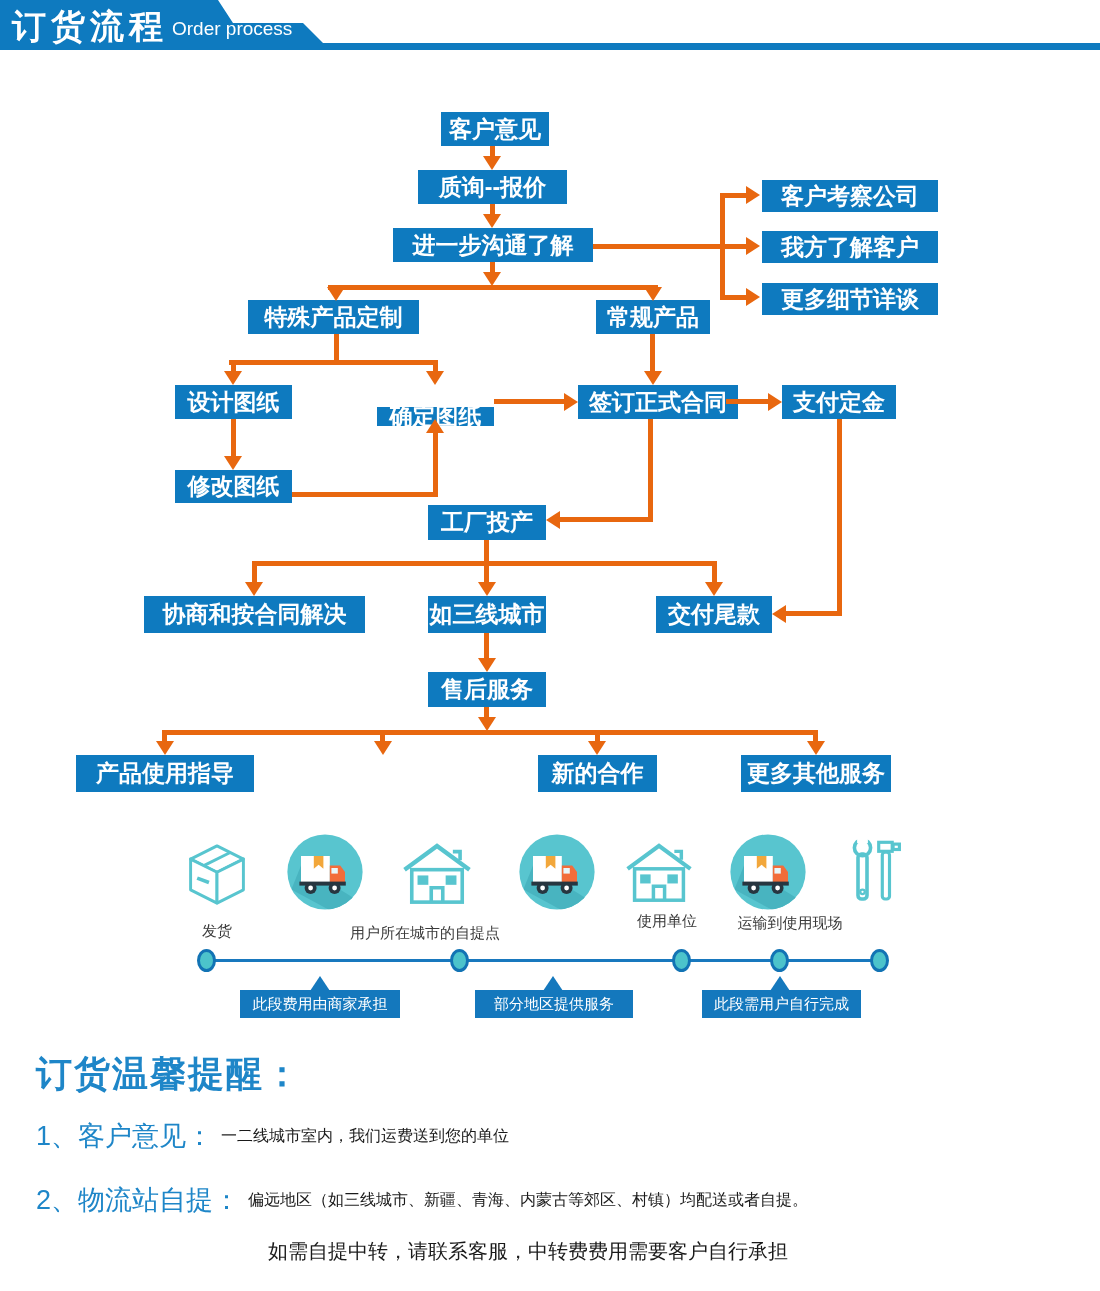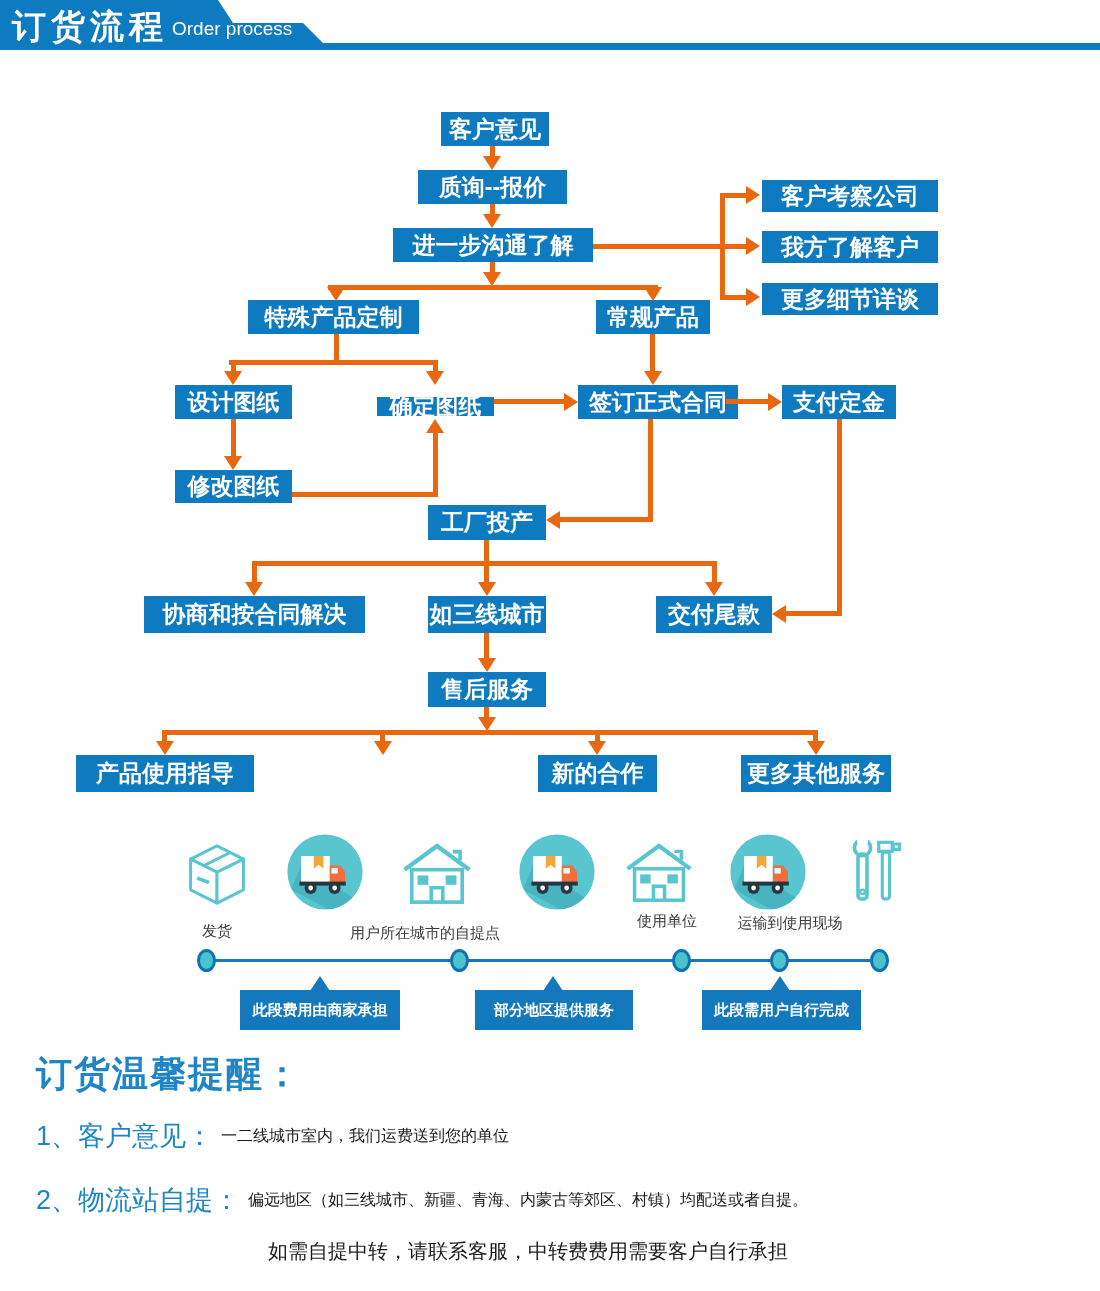--- a/index.html
+++ b/index.html
@@ -20,21 +20,21 @@
   .ad{border-left:9px solid transparent;border-right:9px solid transparent;border-top:14px solid #e8670f;}
   .au{border-left:9px solid transparent;border-right:9px solid transparent;border-bottom:14px solid #e8670f;}
   .al{border-top:9px solid transparent;border-bottom:9px solid transparent;border-right:14px solid #e8670f;}
   .ar{border-top:9px solid transparent;border-bottom:9px solid transparent;border-left:14px solid #e8670f;}
   
   .icon{position:absolute;}
   .ilabel{position:absolute;font-size:15px;color:#3a3a3a;text-align:center;white-space:nowrap;}
   .tline{position:absolute;height:3px;background:#1878be;}
   .dot{position:absolute;width:13px;height:17px;border:3px solid #1273b4;background:#4cc3cb;border-radius:50%;}
   .tri-up{position:absolute;width:0;height:0;border-left:10px solid transparent;border-right:10px solid transparent;border-bottom:15px solid #1478bd;}
-  .seg{position:absolute;height:40px;background:#1478bd;color:#fff;font-size:15px;font-weight:bold;
+  .seg{position:absolute;height:28px;background:#1478bd;color:#fff;font-size:15px;font-weight:normal;
        display:flex;align-items:center;justify-content:center;white-space:nowrap;}
   
   .note-title{position:absolute;left:36px;top:1050px;font-size:36px;font-weight:bold;color:#1e86c8;letter-spacing:2px;}
   .note-line{position:absolute;display:flex;align-items:center;white-space:nowrap;}
   .note-no,.note-label{color:#1e86c8;font-size:27px;}
   .note-label{margin-right:8px;}
   .note-text{color:#1a1a1a;font-size:16px;}
   .note3{position:absolute;color:#1a1a1a;font-size:20px;white-space:nowrap;}
 </style>
 </head>
@@ -48,21 +48,21 @@
 
   <div class="box" style="left:441px;top:112px;width:108px;height:34px">客户意见</div>
   <div class="box" style="left:418px;top:170px;width:149px;height:34px">质询--报价</div>
   <div class="box" style="left:393px;top:228px;width:200px;height:34px">进一步沟通了解</div>
   <div class="box" style="left:762px;top:180px;width:176px;height:32px">客户考察公司</div>
   <div class="box" style="left:762px;top:231px;width:176px;height:32px">我方了解客户</div>
   <div class="box" style="left:762px;top:283px;width:176px;height:32px">更多细节详谈</div>
   <div class="box" style="left:248px;top:300px;width:171px;height:34px">特殊产品定制</div>
   <div class="box" style="left:596px;top:300px;width:114px;height:34px">常规产品</div>
   <div class="box" style="left:175px;top:385px;width:117px;height:34px">设计图纸</div>
-  <div class="box" style="left:377px;top:397px;width:117px;height:19px">确定图纸</div>
+  <div class="box" style="left:377px;top:407px;width:117px;height:19px">确定图纸</div>
   <div class="box" style="left:578px;top:385px;width:160px;height:34px">签订正式合同</div>
   <div class="box" style="left:782px;top:385px;width:114px;height:34px">支付定金</div>
   <div class="box" style="left:175px;top:470px;width:117px;height:33px">修改图纸</div>
   <div class="box" style="left:428px;top:505px;width:118px;height:35px">工厂投产</div>
   <div class="box" style="left:144px;top:596px;width:221px;height:37px">协商和按合同解决</div>
   <div class="box" style="left:428px;top:596px;width:118px;height:37px">如三线城市</div>
   <div class="box" style="left:656px;top:596px;width:116px;height:37px">交付尾款</div>
   <div class="box" style="left:428px;top:672px;width:118px;height:35px">售后服务</div>
   <div class="box" style="left:76px;top:755px;width:178px;height:37px">产品使用指导</div>
   <div class="box" style="left:538px;top:755px;width:119px;height:37px">新的合作</div>

